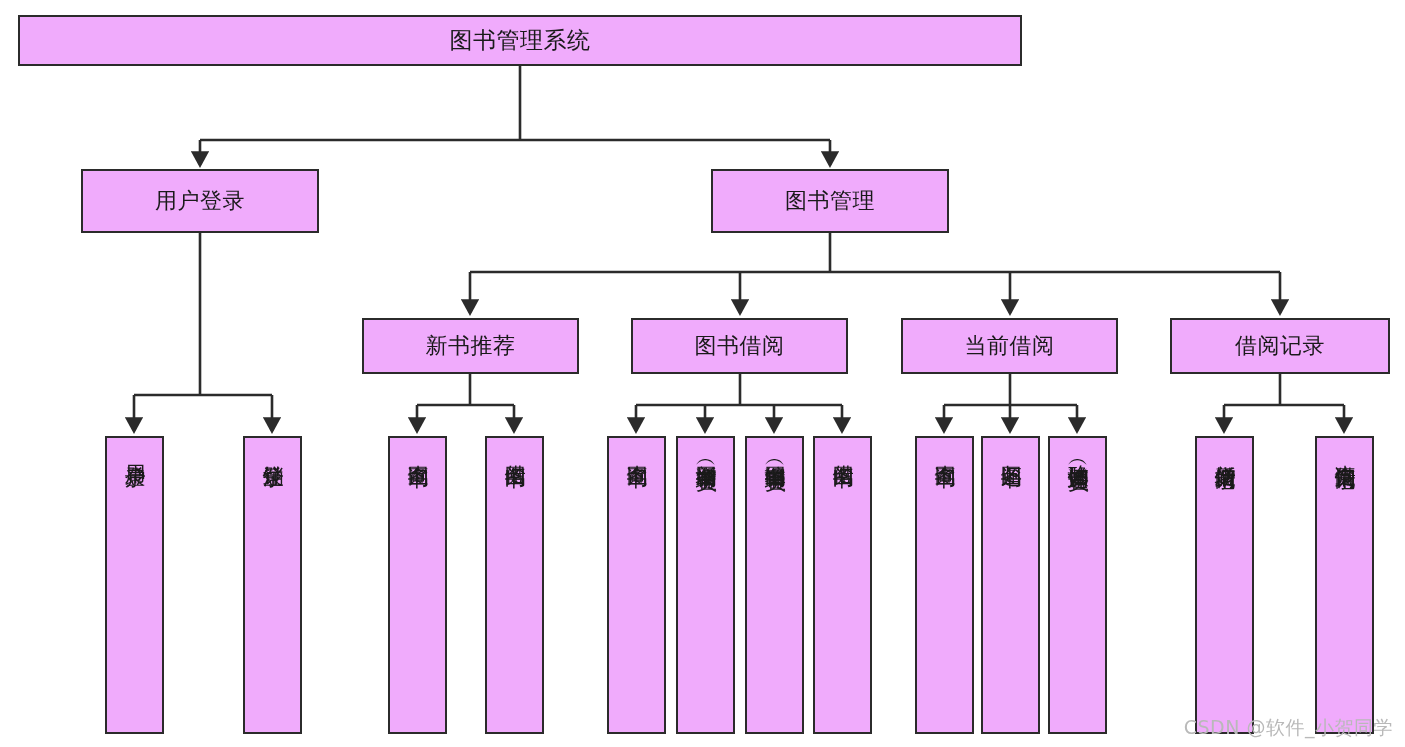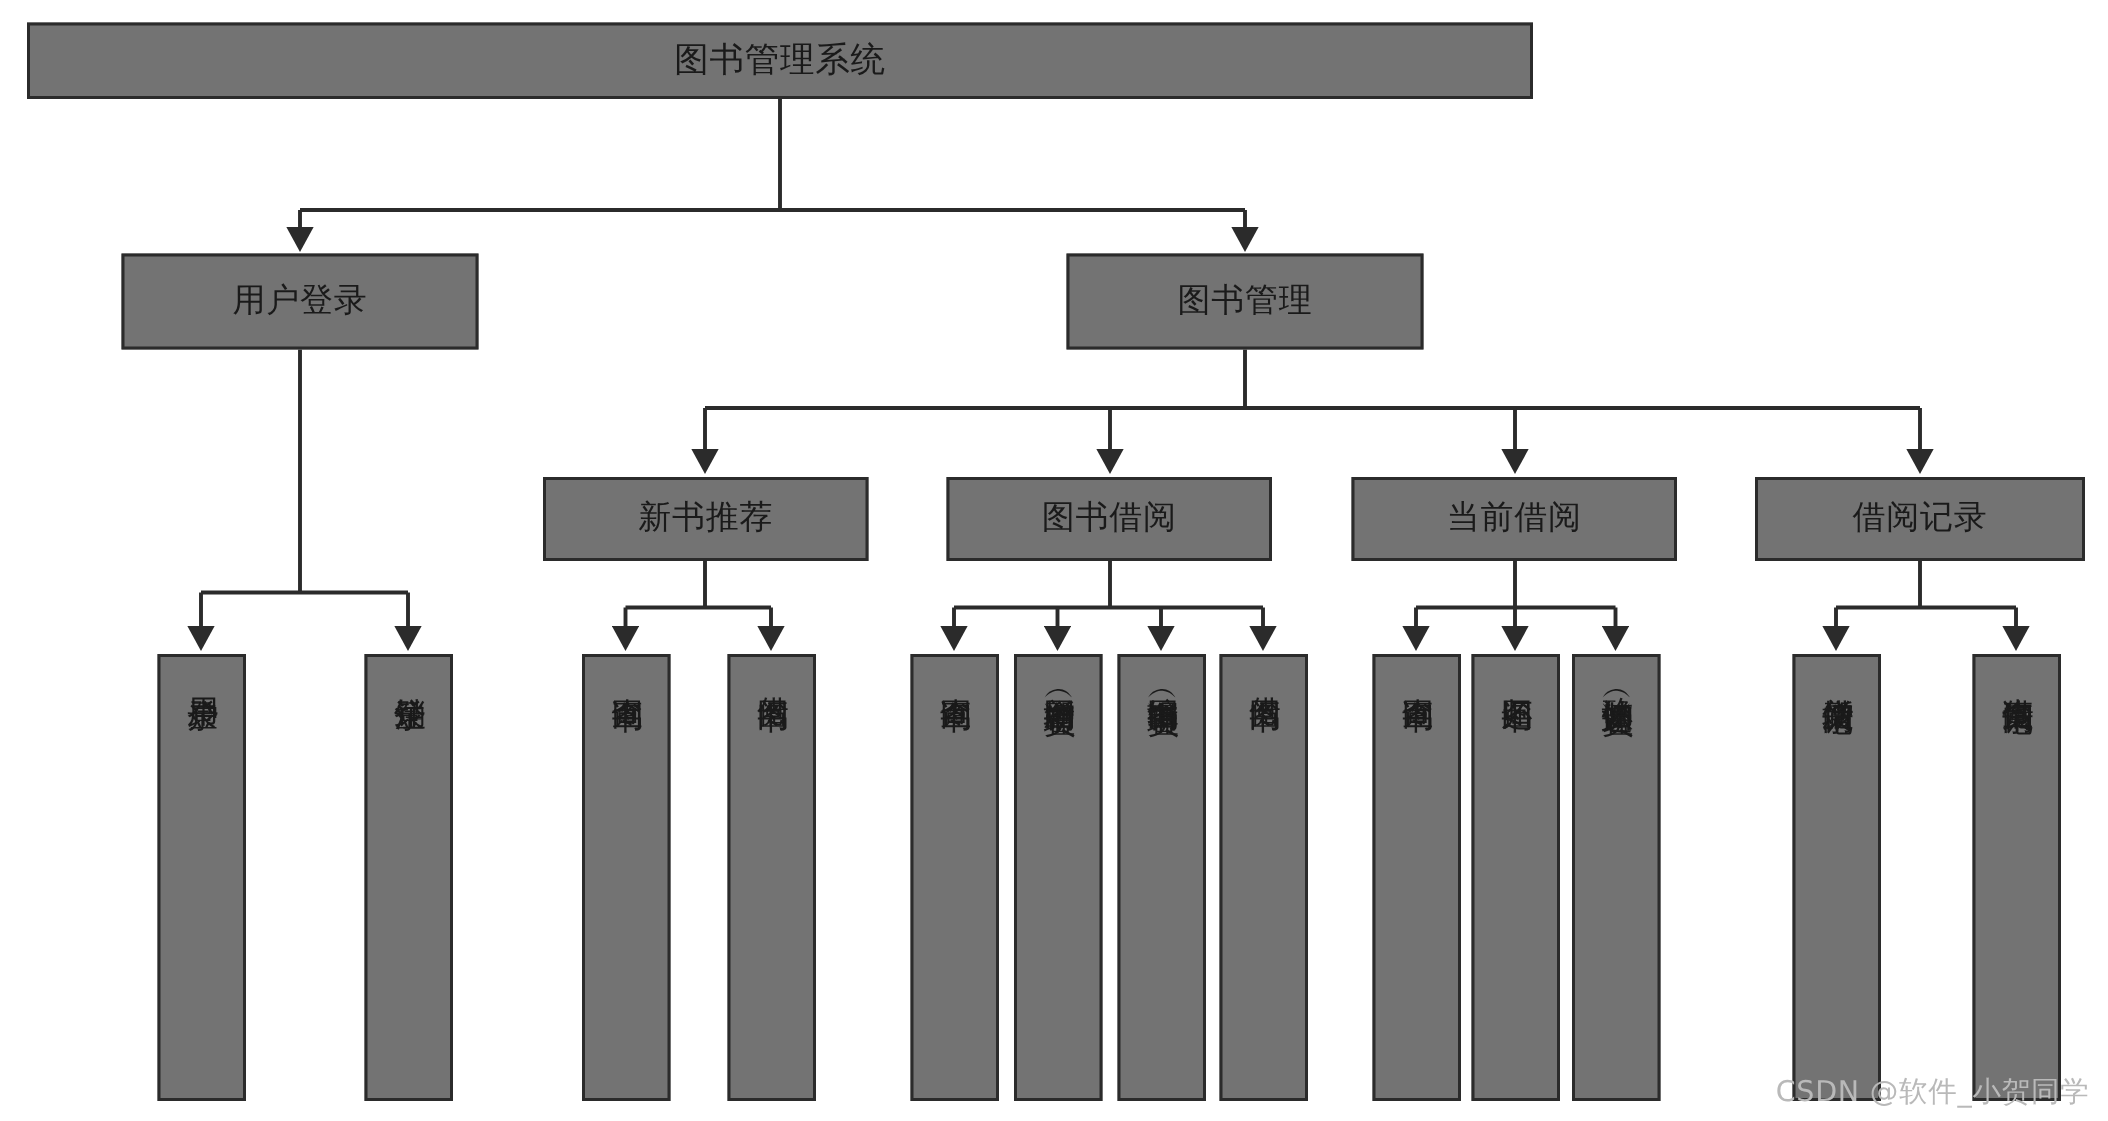--- a/index.html
+++ b/index.html
@@ -21,21 +21,21 @@
     position: absolute;
     left: 0;
     top: 0;
     width: 1405px;
     height: 747px;
     pointer-events: none;
   }
   .node {
     position: absolute;
     box-sizing: border-box;
-    background: #737373;
+    background: #f0abfc;
     border: 2px solid #2b2b2b;
     display: flex;
     align-items: center;
     justify-content: center;
     color: #1a1a1a;
   }
   .node .label {
     line-height: 1.18;
     text-align: center;
     white-space: pre;

